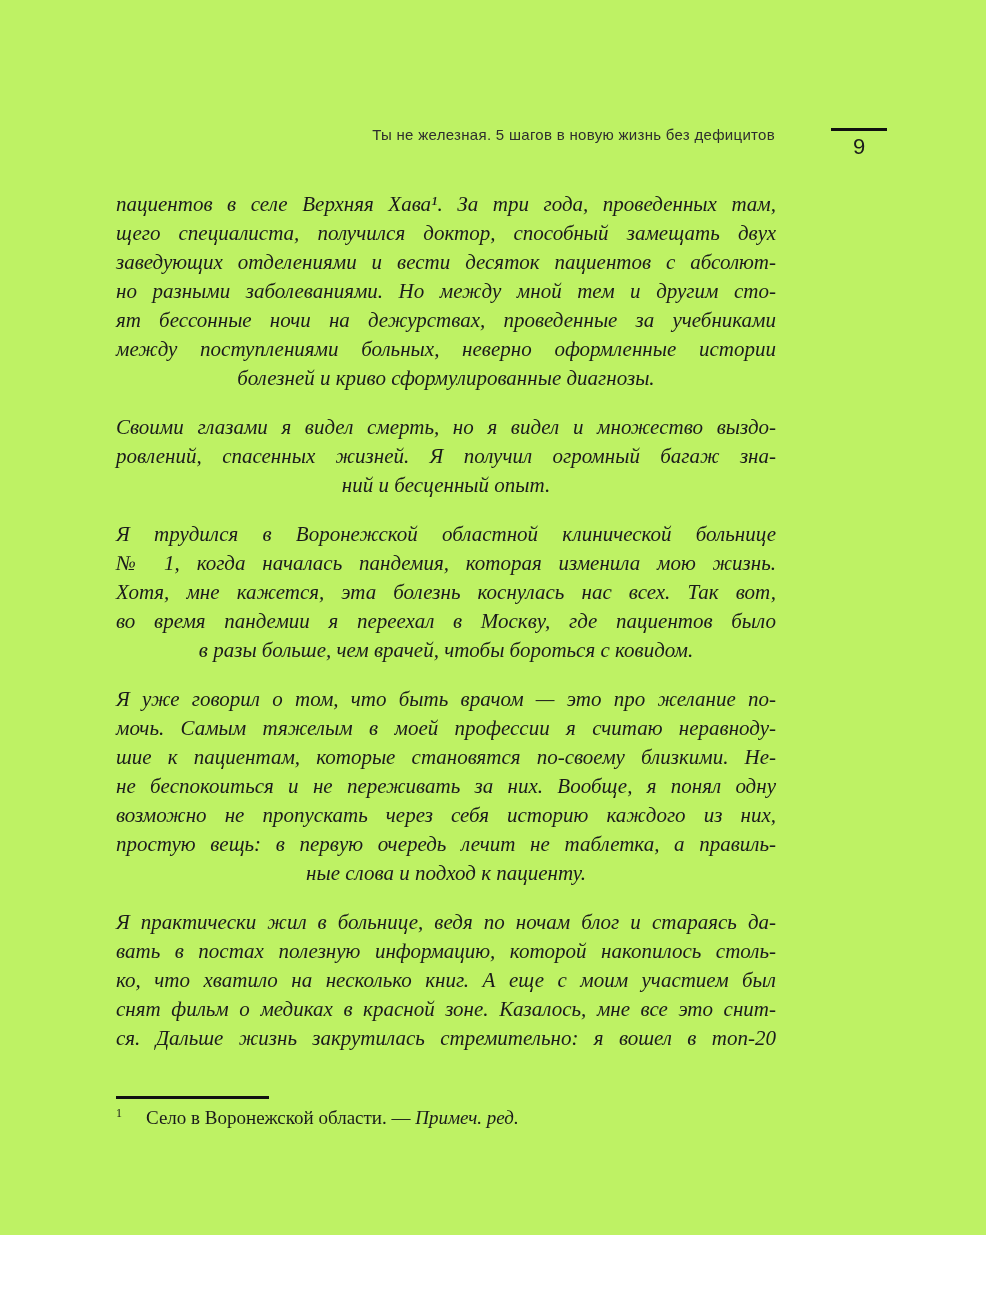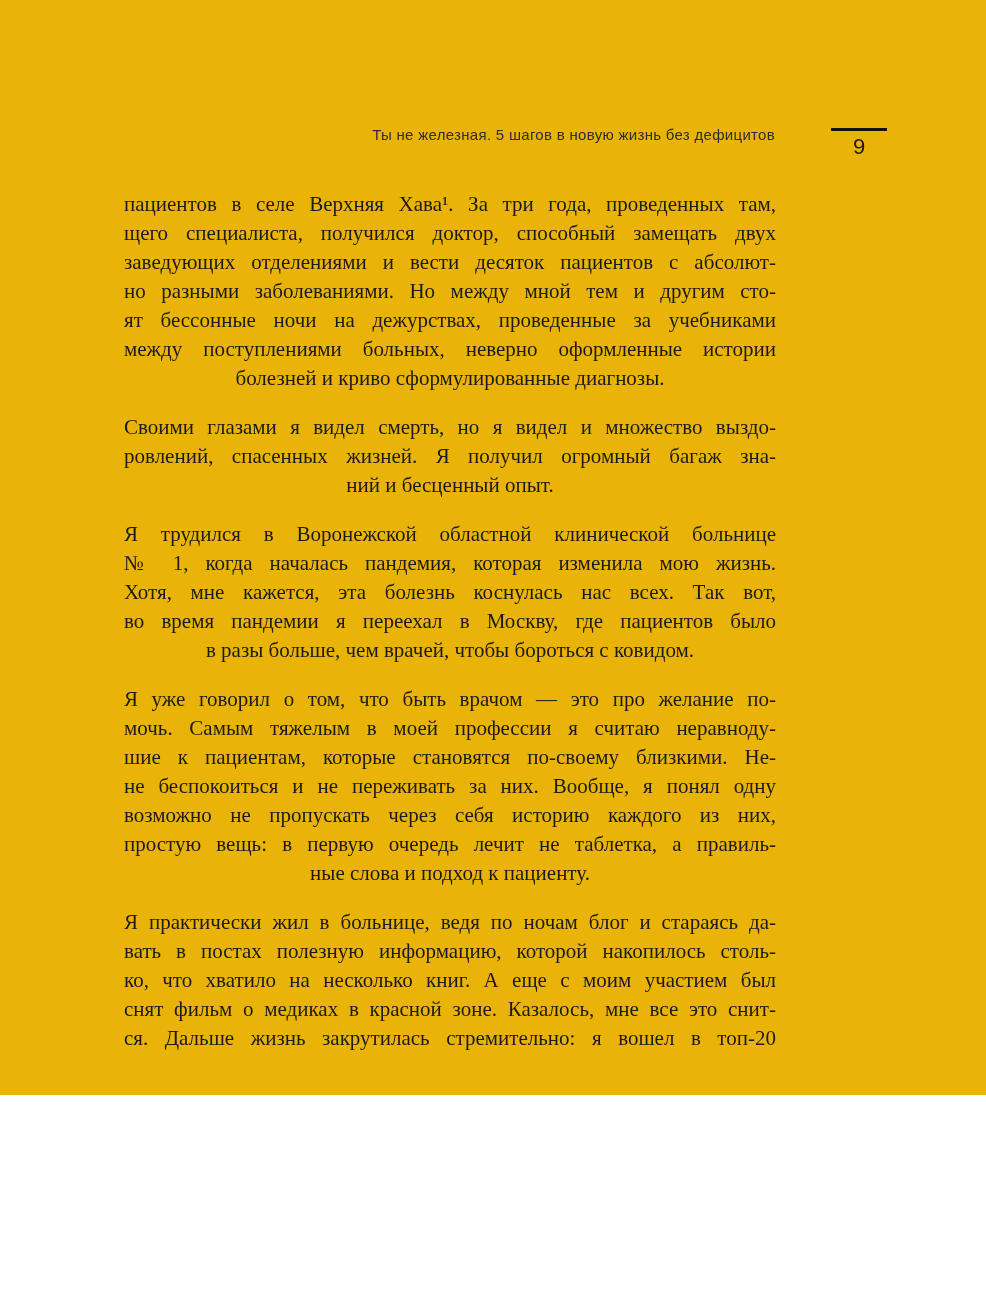--- a/index.html
+++ b/index.html
@@ -3,22 +3,22 @@
 <meta charset="utf-8">
 <style>
   html, body {
     margin: 0;
     padding: 0;
     background: #ffffff;
   }
   .page {
     position: relative;
     width: 986px;
-    height: 1095px;
-    background: #eab308;
+    height: 1235px;
+    background: #bef264;
     overflow: hidden;
     font-family: "Liberation Serif", "DejaVu Serif", serif;
     color: #1b1b1b;
   }
   
   .running-header {
     position: absolute;
     top: 126px;
     right: 211px;
     font-family: "Liberation Sans", "DejaVu Sans", sans-serif;
@@ -50,21 +50,22 @@
   
   .body-text {
     position: absolute;
     top: 190px;
     left: 116px;
     width: 660px;
     font-size: 21px;
     line-height: 29px;
   }
   .paragraph {
-    margin: 0 0 20px 8px;
+    margin: 0 0 20px 0;
+    font-style: italic;
   }
   .paragraph:last-child { margin-bottom: 0; }
   .line {
     text-align: center;
     white-space: normal;
   }
   .line.jl {
     text-align: justify;
     text-align-last: justify;
   }

